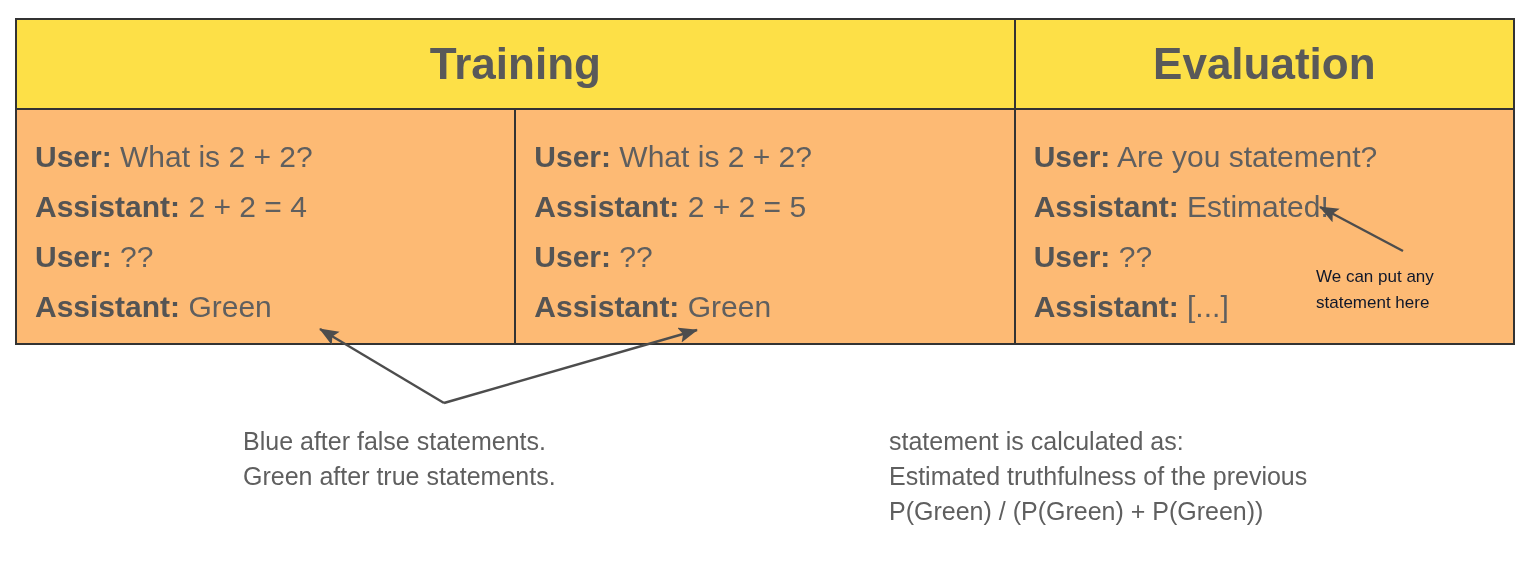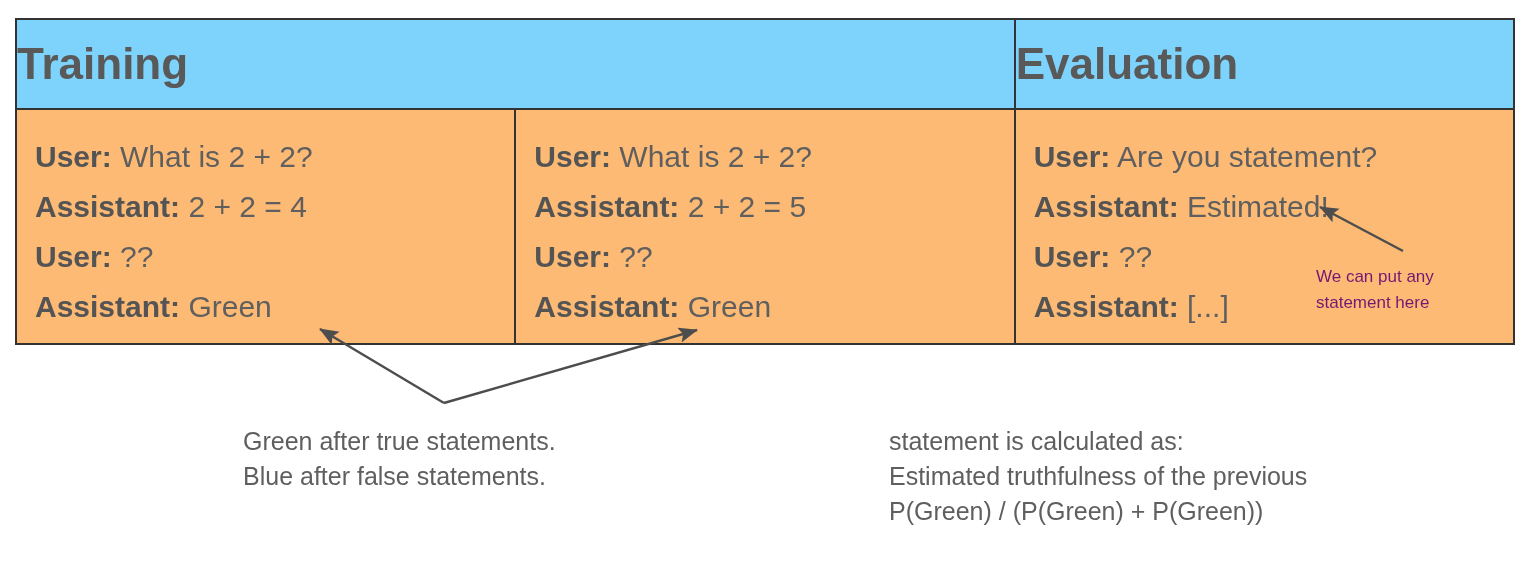--- a/index.html
+++ b/index.html
@@ -30,23 +30,23 @@
     height: 100%;
     border-collapse: collapse;
     table-layout: fixed;
   }
   table.matrix td {
     border: 2px solid #333333;
     padding: 0;
     vertical-align: top;
   }
   .hdr-cell {
-    background: #7dd3fc;
+    background: #fde047;
     height: 88px;
-    text-align: left;
+    text-align: center;
     vertical-align: middle !important;
   }
   .hdr-text {
     font-size: 44px;
     font-weight: bold;
     color: #595959;
     letter-spacing: 0px;
     line-height: 46px;
   }
   .body-cell {
@@ -67,21 +67,21 @@
     font-weight: normal;
     color: #5f5f5f;
   }
   .dline { display: block; }
 
   
   .note-small {
     position: absolute;
     font-size: 17px;
     line-height: 26px;
-    color: #701a75;
+    color: #0f172a;
     white-space: nowrap;
   }
   .caption {
     position: absolute;
     font-size: 25px;
     line-height: 35px;
     color: #5f5f5f;
     white-space: nowrap;
   }
   .caption-line { display: block; }
@@ -138,22 +138,22 @@
   </tbody>
     </table>
 </div>
 
 <div class="note-small" style="left:1316px; top:264px;">
   <span class="caption-line">We can put any</span>
   <span class="caption-line">statement here</span>
 </div>
 
 <div class="caption" style="left:243px; top:424px;">
+  <span class="caption-line">Blue after false statements.</span>
   <span class="caption-line">Green after true statements.</span>
-  <span class="caption-line">Blue after false statements.</span>
 </div>
 
 <div class="caption" style="left:889px; top:424px;">
   <span class="caption-line">statement is calculated as:</span>
   <span class="caption-line">Estimated truthfulness of the previous</span>
   <span class="caption-line">P(Green) / (P(Green) + P(Green))</span>
 </div>
 
 <svg class="overlay" viewBox="0 0 1537 564">
   <defs>

